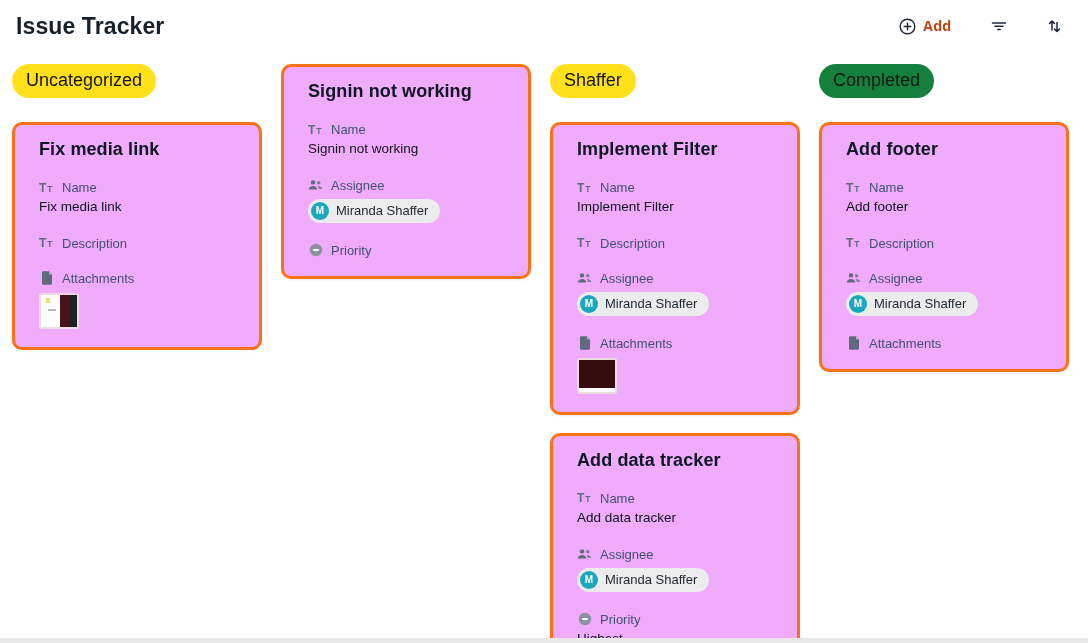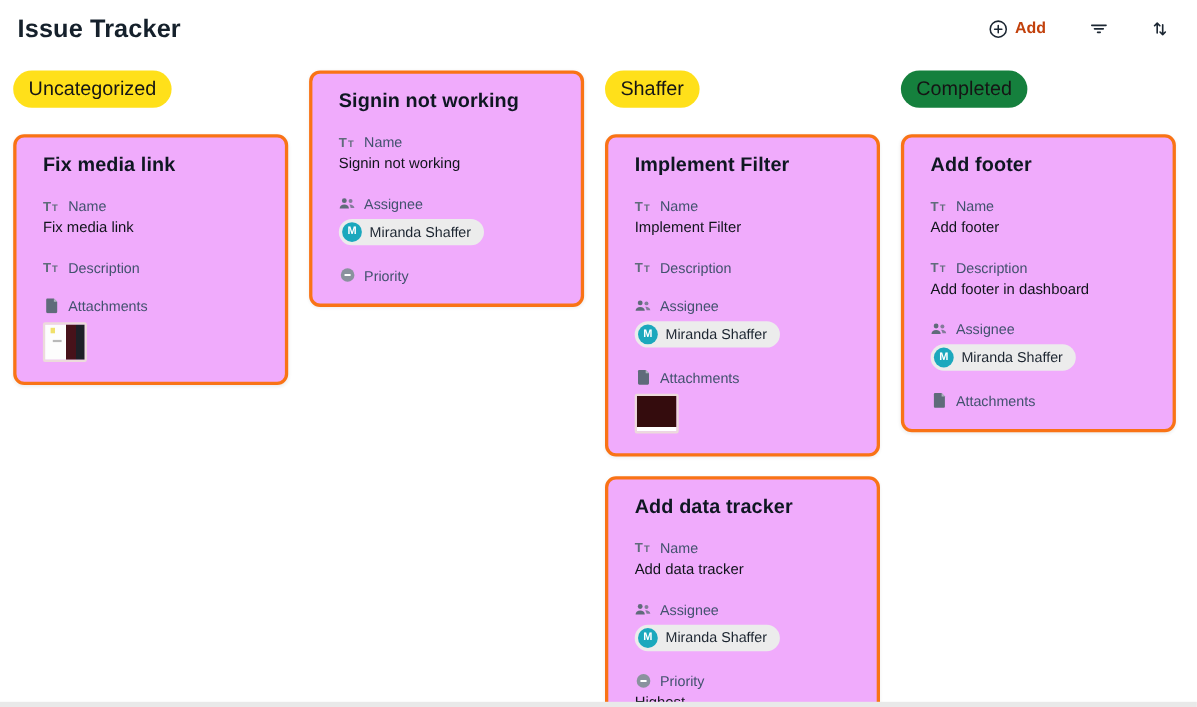--- a/index.html
+++ b/index.html
@@ -312,21 +312,20 @@
           <div class="field-value">Add footer</div>
         </div>
         <div class="field">
           <div class="field-label">
             <span class="ticon">
               <span class="bigT">T</span>
               <span class="smallT">T</span>
             </span>
             <span>Description</span>
           </div>
-          <div class="field-value">Add footer in dashboard</div>
         </div>
         <div class="field"><div class="field-label">
             <span class="ficon">
               <svg width="15" height="12" viewBox="0 0 15 12" fill="#5f6b7a">
                 <circle cx="5" cy="3.4" r="2.2"></circle>
                 <path d="M.8 10.6c0-2.2 1.9-3.6 4.2-3.6s4.2 1.4 4.2 3.6z"></path>
                 <circle cx="10.7" cy="3.8" r="1.8" opacity=".75"></circle>
                 <path d="M9.6 6.9c2-.2 4.6 1 4.6 3.1h-3.4c-.2-1.3-.6-2.3-1.2-3.1z" opacity=".75"></path>
               </svg>
             </span>

